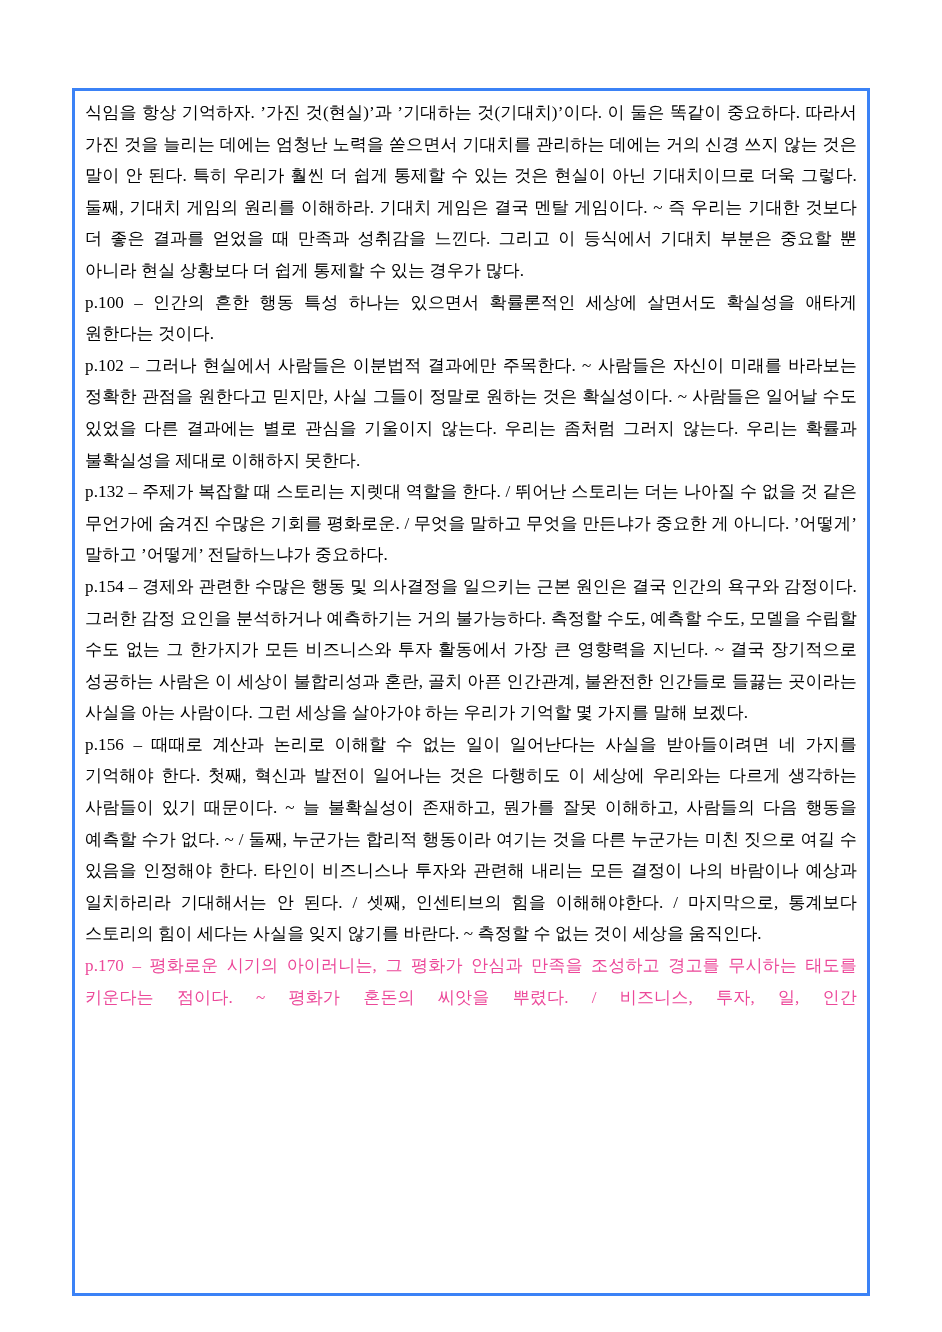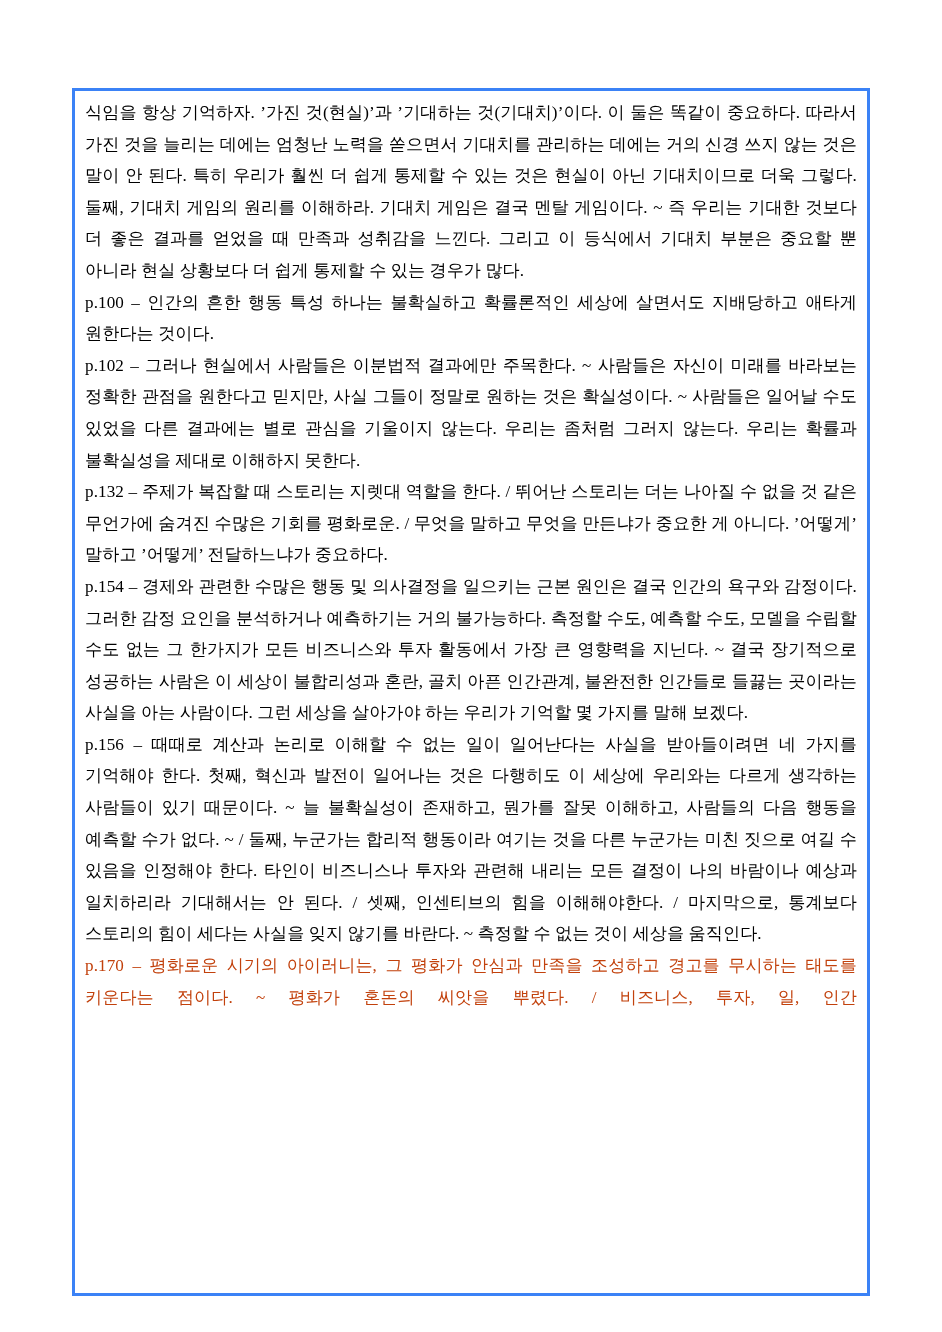--- a/index.html
+++ b/index.html
@@ -38,36 +38,36 @@
     margin: 0;
     text-align: justify;
     text-justify: inter-character;
     font-size: 17.1px;
     line-height: 31.6px;
     color: #000000;
     letter-spacing: 0.1px;
     word-break: keep-all;
   }
   p.para.blue {
-    color: #c2410c;
+    color: #ec4899;
   }
   
   p.para.fulljust {
     text-align-last: justify;
   }
 </style>
 </head>
 <body>
 
 <div id="page">
   <div id="doc-frame">
     <div id="doc-body">
 
       <p class="para">식임을 항상 기억하자. ’가진 것(현실)’과 ’기대하는 것(기대치)’이다. 이 둘은 똑같이 중요하다. 따라서 가진 것을 늘리는 데에는 엄청난 노력을 쏟으면서 기대치를 관리하는 데에는 거의 신경 쓰지 않는 것은 말이 안 된다. 특히 우리가 훨씬 더 쉽게 통제할 수 있는 것은 현실이 아닌 기대치이므로 더욱 그렇다. 둘째, 기대치 게임의 원리를 이해하라. 기대치 게임은 결국 멘탈 게임이다. ~ 즉 우리는 기대한 것보다 더 좋은 결과를 얻었을 때 만족과 성취감을 느낀다. 그리고 이 등식에서 기대치 부분은 중요할 뿐 아니라 현실 상황보다 더 쉽게 통제할 수 있는 경우가 많다.</p>
-      <p class="para">p.100 – 인간의 흔한 행동 특성 하나는 불확실하고 확률론적인 세상에 살면서도 지배당하고 애타게 원한다는 것이다.</p>
+      <p class="para">p.100 – 인간의 흔한 행동 특성 하나는 있으면서 확률론적인 세상에 살면서도 확실성을 애타게 원한다는 것이다.</p>
       <p class="para">p.102 – 그러나 현실에서 사람들은 이분법적 결과에만 주목한다. ~ 사람들은 자신이 미래를 바라보는 정확한 관점을 원한다고 믿지만, 사실 그들이 정말로 원하는 것은 확실성이다. ~ 사람들은 일어날 수도 있었을 다른 결과에는 별로 관심을 기울이지 않는다. 우리는 좀처럼 그러지 않는다. 우리는 확률과 불확실성을 제대로 이해하지 못한다.</p>
       <p class="para">p.132 – 주제가 복잡할 때 스토리는 지렛대 역할을 한다. / 뛰어난 스토리는 더는 나아질 수 없을 것 같은 무언가에 숨겨진 수많은 기회를 평화로운. / 무엇을 말하고 무엇을 만든냐가 중요한 게 아니다. ’어떻게’ 말하고 ’어떻게’ 전달하느냐가 중요하다.</p>
       <p class="para">p.154 – 경제와 관련한 수많은 행동 및 의사결정을 일으키는 근본 원인은 결국 인간의 욕구와 감정이다. 그러한 감정 요인을 분석하거나 예측하기는 거의 불가능하다. 측정할 수도, 예측할 수도, 모델을 수립할 수도 없는 그 한가지가 모든 비즈니스와 투자 활동에서 가장 큰 영향력을 지닌다. ~ 결국 장기적으로 성공하는 사람은 이 세상이 불합리성과 혼란, 골치 아픈 인간관계, 불완전한 인간들로 들끓는 곳이라는 사실을 아는 사람이다. 그런 세상을 살아가야 하는 우리가 기억할 몇 가지를 말해 보겠다.</p>
       <p class="para">p.156 – 때때로 계산과 논리로 이해할 수 없는 일이 일어난다는 사실을 받아들이려면 네 가지를 기억해야 한다. 첫째, 혁신과 발전이 일어나는 것은 다행히도 이 세상에 우리와는 다르게 생각하는 사람들이 있기 때문이다. ~ 늘 불확실성이 존재하고, 뭔가를 잘못 이해하고, 사람들의 다음 행동을 예측할 수가 없다. ~ / 둘째, 누군가는 합리적 행동이라 여기는 것을 다른 누군가는 미친 짓으로 여길 수 있음을 인정해야 한다. 타인이 비즈니스나 투자와 관련해 내리는 모든 결정이 나의 바람이나 예상과 일치하리라 기대해서는 안 된다. / 셋째, 인센티브의 힘을 이해해야한다. / 마지막으로, 통계보다 스토리의 힘이 세다는 사실을 잊지 않기를 바란다. ~ 측정할 수 없는 것이 세상을 움직인다.</p>
       <p class="para blue fulljust">p.170 – 평화로운 시기의 아이러니는, 그 평화가 안심과 만족을 조성하고 경고를 무시하는 태도를 키운다는 점이다. ~ 평화가 혼돈의 씨앗을 뿌렸다. / 비즈니스, 투자, 일, 인간</p>
 
     </div>
   </div>
 </div>
 

